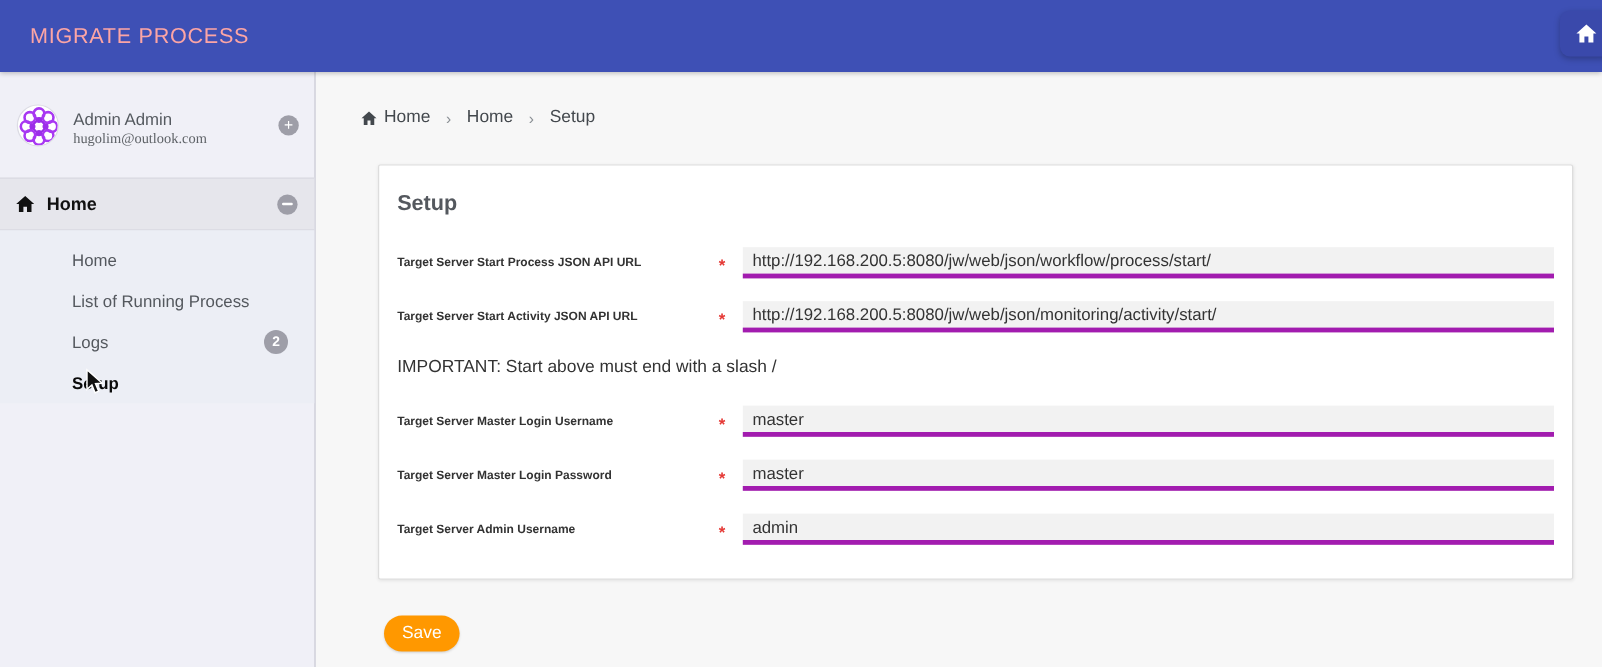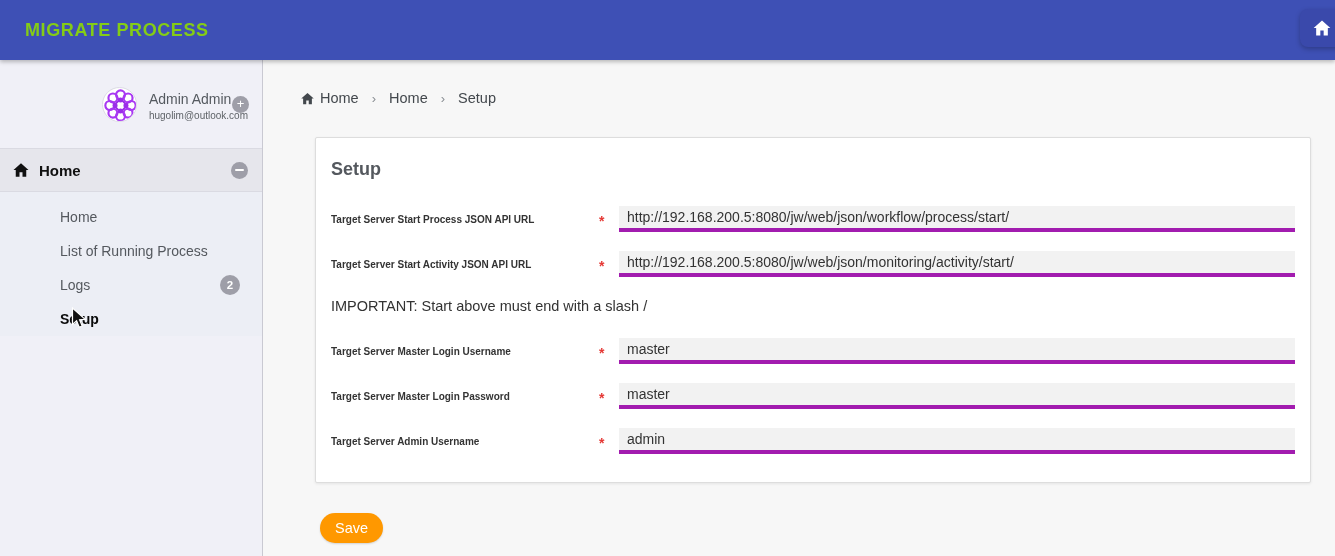--- a/index.html
+++ b/index.html
@@ -14,50 +14,50 @@
   
   .header {
     position:absolute; top:0; left:0; width:1335px; height:60px;
     background:#3e50b5;
     box-shadow:0 2px 4px rgba(0,0,0,0.25);
     z-index:30;
   }
   .header-title {
     position:absolute; left:25px; top:0; height:60px;
     display:flex; align-items:center;
-    color:#84cc16; font-size:18px; font-weight:700; letter-spacing:0.6px;
+    color:#fca5a5; font-size:18px; font-weight:400; letter-spacing:0.6px;
   }
   .header-home-btn {
     position:absolute; right:-9px; top:9px; width:44px; height:38px;
     background:#3a49ab; border-radius:8px;
     box-shadow:0 2px 5px rgba(0,0,0,0.25);
     display:flex; align-items:center; justify-content:center;
     cursor:pointer;
   }
   .header-home-btn svg { width:20px; height:20px; fill:#ffffff; }
 
   
   .sidebar {
     position:absolute; left:0; top:60px; width:263px; bottom:0;
     background:#f0f0f7;
     border-right:1px solid #c9c9d2;
     z-index:10;
   }
   .profile {
     position:relative; height:88px; padding:27px 14px 0 14px;
-    display:flex; align-items:flex-start;justify-content:flex-end;
+    display:flex; align-items:flex-start;
   }
   .avatar {
     width:35px; height:35px; border-radius:50%;
     background:#ffffff; border:1px solid #dcdce4;
     flex:0 0 35px; overflow:hidden;
   }
   .profile-text { margin-left:12px; padding-top:4px; }
   .profile-name  { font-size:14px; color:#555a60; line-height:17px; }
-  .profile-email { font-size:10px; color:#5f6368; line-height:15px; }
+  .profile-email { font-size:12px; color:#5f6368; line-height:15px;font-family:Liberation Serif, serif; }
   .plus-btn {
     position:absolute; right:13px; top:36px;
     width:17px; height:17px; border-radius:50%;
     background:#9e9ea8; color:#ffffff;
     font-size:13px; line-height:16px; text-align:center;
     cursor:pointer;
   }
   .nav-parent {
     height:44px;
     background:#e6e6ec;

